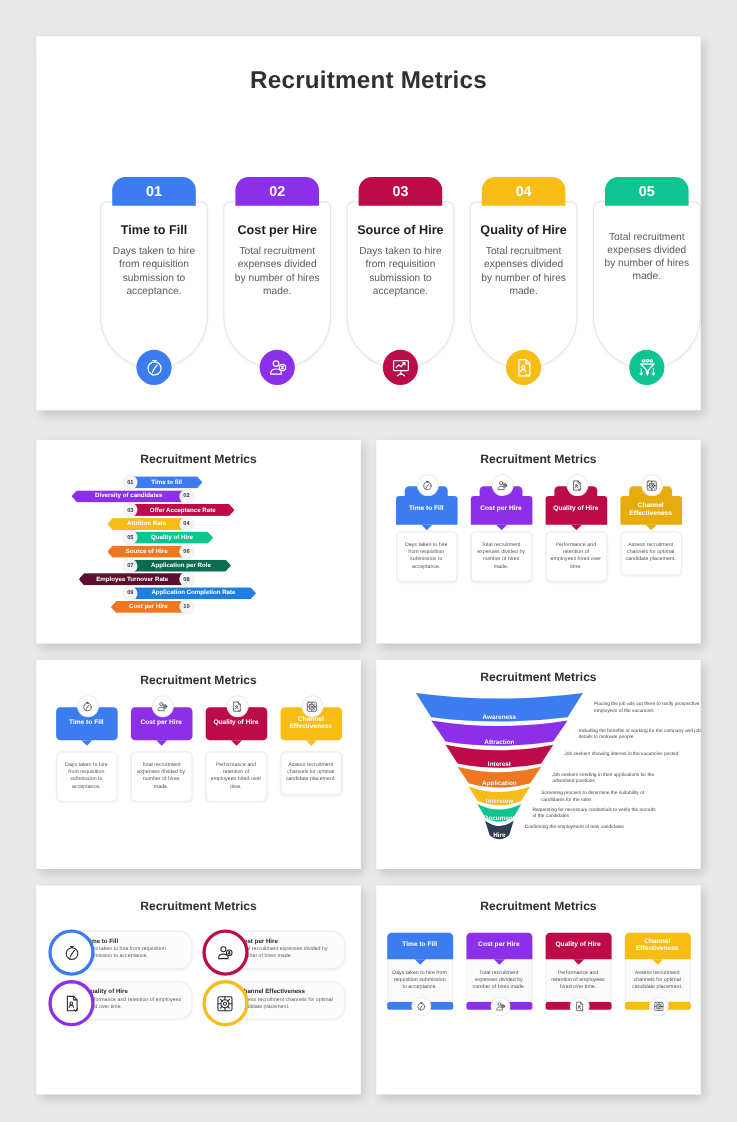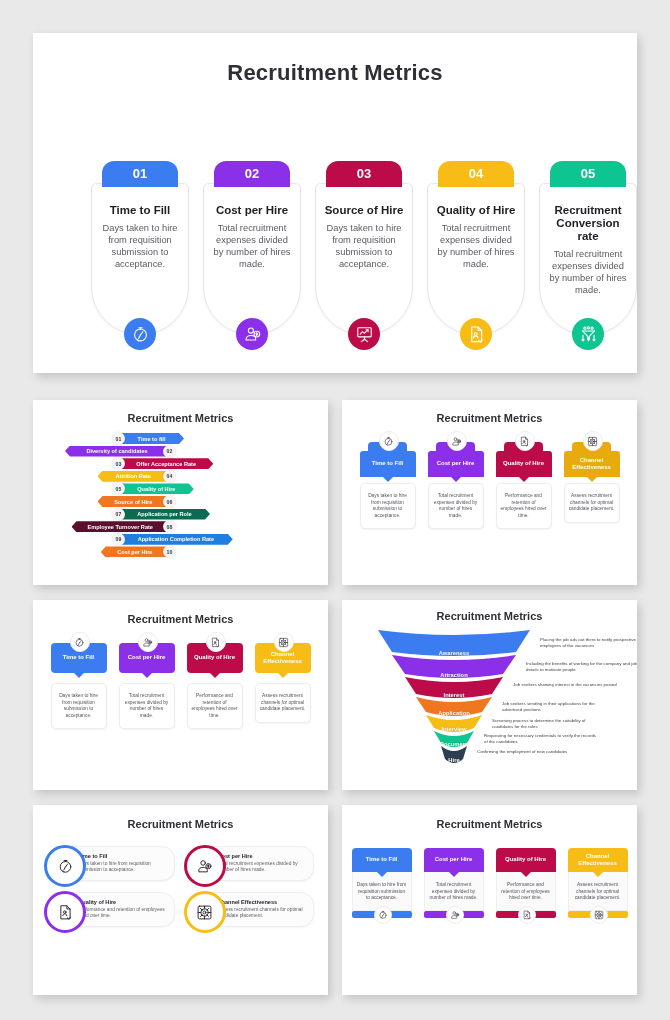--- a/index.html
+++ b/index.html
@@ -213,21 +213,20 @@
               <circle cx="11" cy="11.5" r="1.8"></circle>
               <path d="M8.2 16.5c0-1.6 1.3-2.6 2.8-2.6s2.8 1 2.8 2.6"></path>
               <path d="M14.5 19.5l2 1.8 2.5-3"></path>
             </svg>
           </div>
         </div>
       </div>
       <div class="hcard" style="left: 506px;">
         <div class="badge" style="background:#0ec491">05</div>
         <div class="body">
-          <div class="ttl">Recruitment Conversion rate</div>
           <div class="desc">Total recruitment expenses divided by number of hires made.</div>
           <div class="circ" style="background:#0ec491;color:#fff">
             <svg viewBox="0 0 24 24" fill="none" stroke="currentColor" stroke-width="1.4" stroke-linecap="round">
               <circle cx="7.5" cy="4" r="1.4"></circle>
               <circle cx="12" cy="3.6" r="1.4"></circle>
               <circle cx="16.5" cy="4" r="1.4"></circle>
               <path d="M4.5 7.5h15"></path>
               <path d="M4.5 7.5L11 14.5v4"></path>
               <path d="M19.5 7.5L13 14.5v4"></path>
               <path d="M5 13v7M5 20l-1.3-1.6M5 20l1.3-1.6"></path>

